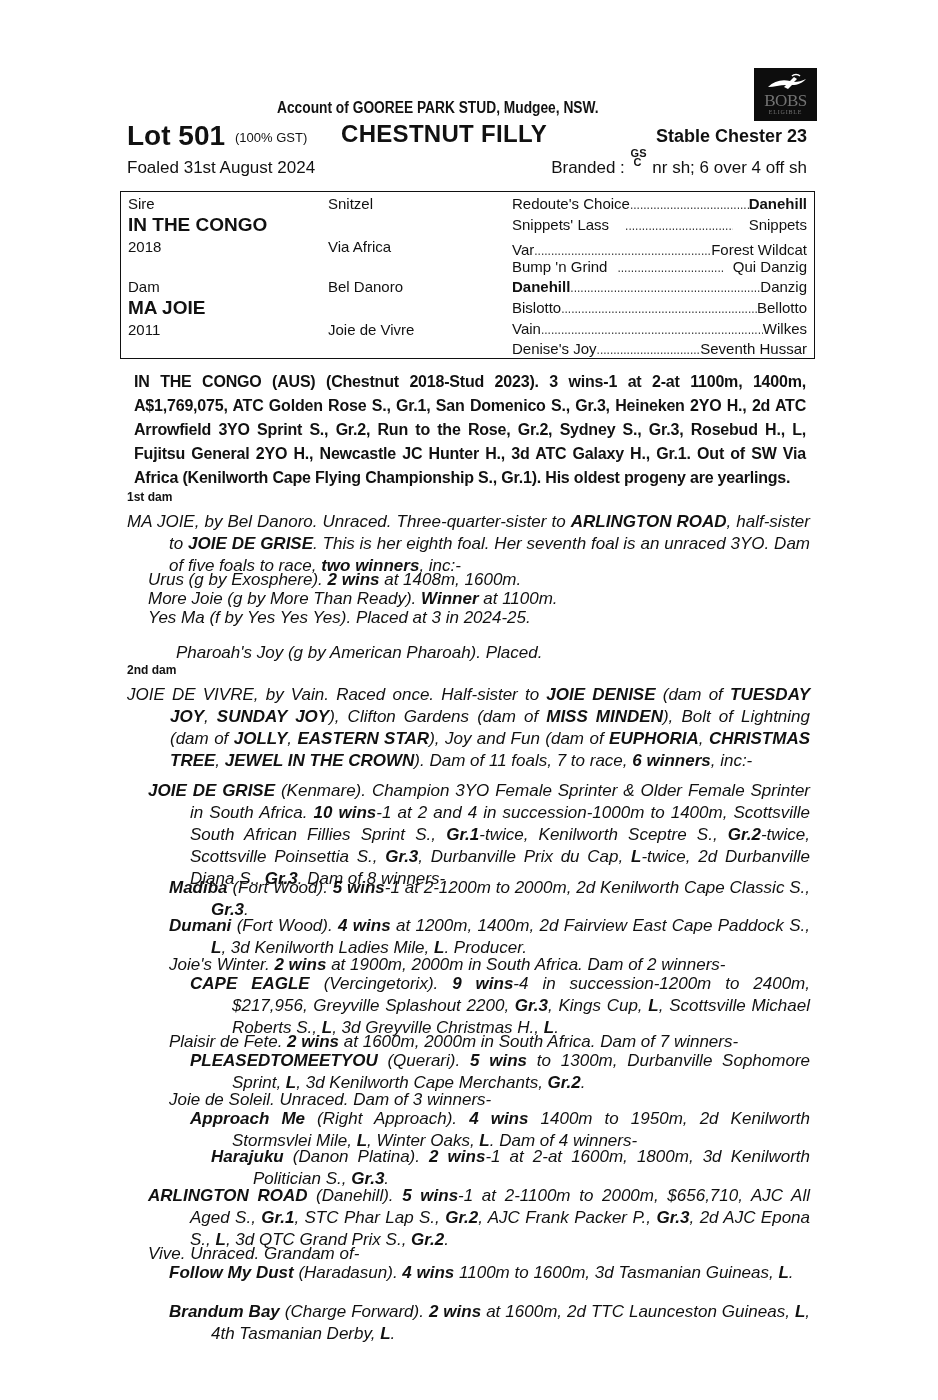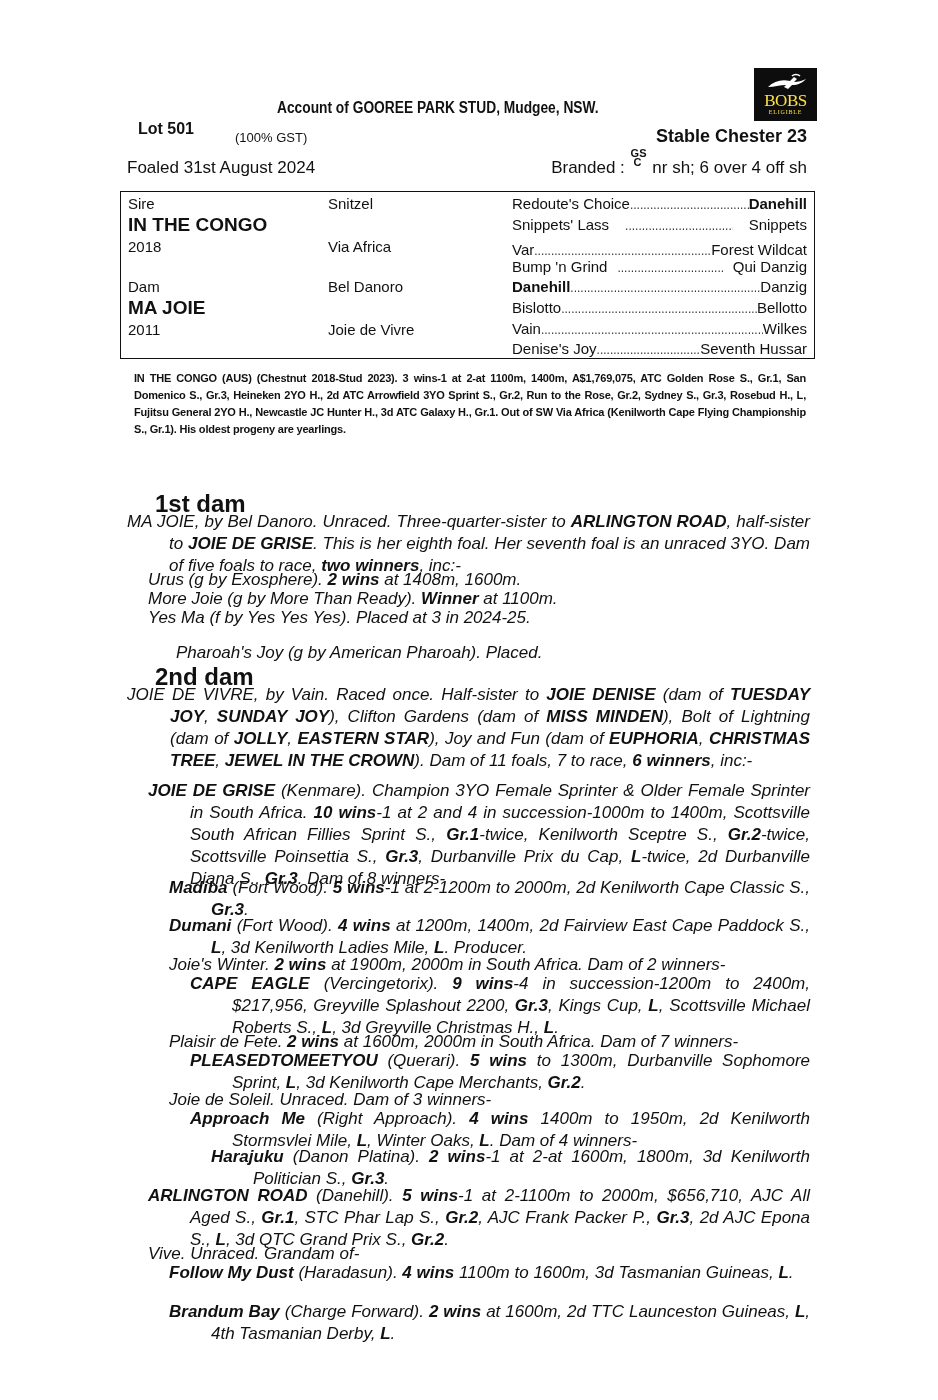--- a/index.html
+++ b/index.html
@@ -1,66 +1,67 @@
 <!DOCTYPE html>
 <html><head>
 <meta charset="utf-8">
 <style>
   html, body { margin: 0; padding: 0; background: #ffffff; }
   body { width: 938px; height: 1400px; position: relative; color: #111; font-family: "Liberation Sans", sans-serif; overflow: hidden; }
 
-  .logo { position: absolute; left: 754px; top: 68px; width: 63px; height: 53px; background: #0d0d0d; color: #fde047; text-align: center; }
+  .logo { position: absolute; left: 754px; top: 68px; width: 63px; height: 53px; background: #0d0d0d; color: #737373; text-align: center; }
   .logo svg { display: block; margin: 5px auto 0; }
   .logo .bobs { font-family: "Liberation Serif", serif; font-size: 17px; line-height: 15px; letter-spacing: -0.5px; }
   .logo .elig { font-family: "Liberation Serif", serif; font-size: 6px; letter-spacing: 0.8px; line-height: 8px; }
 
   .account { position: absolute; left: 277px; top: 99px; font-size: 16px; font-weight: bold; transform: scaleX(0.86); transform-origin: left top; white-space: nowrap; }
   .lotline { position: absolute; left: 127px; top: 120px; width: 683px; height: 30px; white-space: nowrap; }
-  .lot { position: absolute; left: 0; top: 0; font-size: 16px; font-weight: 900; margin-left: 11px; }
+  .lot { position: absolute; left: 0; top: 0; font-size: 28px; font-weight: 900; }
   .gst { position: absolute; left: 108px; top: 10px; font-size: 13px; }
   .colour { position: absolute; left: 214px; top: 0; font-size: 24px; font-weight: 900; letter-spacing: 0.3px; }
   .stable { position: absolute; right: 3px; top: 6px; font-size: 18px; font-weight: 900; }
 
   .foaled { position: absolute; left: 127px; top: 158px; font-size: 17px; }
   .branded { position: absolute; right: 131px; top: 158px; font-size: 17px; white-space: nowrap; }
   .brand-mark { display: inline-block; position: relative; width: 18px; height: 14px; vertical-align: baseline; }
   .brand-mark .gs { position: absolute; left: 1px; top: -12px; font-size: 11px; font-weight: bold; }
   .brand-mark .c { position: absolute; left: 4px; top: -3px; font-size: 11px; font-weight: bold; }
 
   .pedigree { position: absolute; left: 120px; top: 191px; width: 695px; height: 168px; border: 1.6px solid #111; box-sizing: border-box; }
   .ped-cell { position: absolute; font-size: 15px; white-space: nowrap; }
   .ped-big { font-size: 19px; font-weight: 900; }
   .ped-row { position: absolute; left: 391px; width: 295px; font-size: 15px; display: flex; white-space: nowrap; }
   .ped-row .dots { flex: 1; overflow: hidden; color: #333; letter-spacing: 0px; }
   .ped-row .dots::after { content: "...................................................................................................."; font-size: 12px; }
   .ped-row .l, .ped-row .r { flex: none; }
   .b { font-weight: 900; }
 
-  .sire-para { position: absolute; left: 134px; top: 370px; width: 672px; font-size: 11px; font-weight: 900; line-height: 17px; text-align: justify; letter-spacing: -0.2px; }
+  .sire-para { position: absolute; left: 134px; top: 370px; width: 672px; font-size: 16px; font-weight: 900; line-height: 24px; text-align: justify; letter-spacing: -0.2px; }
 
-  .section-title { position: absolute; left: 127px; font-size: 24px; font-weight: 900; margin-left: 28px; }
+  .section-title { position: absolute; left: 127px; font-size: 12px; font-weight: 900; }
   .para { position: absolute; font-size: 17px; line-height: 22px; text-align: justify; font-style: italic; }
 </style>
 </head>
 <body>
 
 <div class="logo">
   <svg width="44" height="20" viewBox="0 0 44 20">
     <path d="M4 14 C10 8, 18 6, 26 8 L30 4 L33 6 L30 9 C34 9, 38 8, 42 6 C38 10, 34 12, 28 12 L24 16 L20 14 L22 12 C16 12, 10 14, 4 14 Z" fill="#fff"></path>
     <path d="M28 3 C30 1, 34 1, 36 3" stroke="#fff" stroke-width="1.5" fill="none"></path>
   </svg>
   <div class="bobs">BOBS</div>
   <div class="elig">ELIGIBLE</div>
 </div>
 
 <div class="account">Account of GOOREE PARK STUD, Mudgee, NSW.</div>
 
 <div class="lotline">
   <span class="lot">Lot 501</span>
   <span class="gst">(100% GST)</span>
+  <span class="colour">CHESTNUT FILLY</span>
   <span class="stable">Stable Chester 23</span>
 </div>
 
 <div class="foaled">Foaled 31st August 2024</div>
 <div class="branded">
   <span>Branded :</span>
   <span class="brand-mark">
     <span class="gs">GS</span>
     <span class="c">C</span>
   </span>

